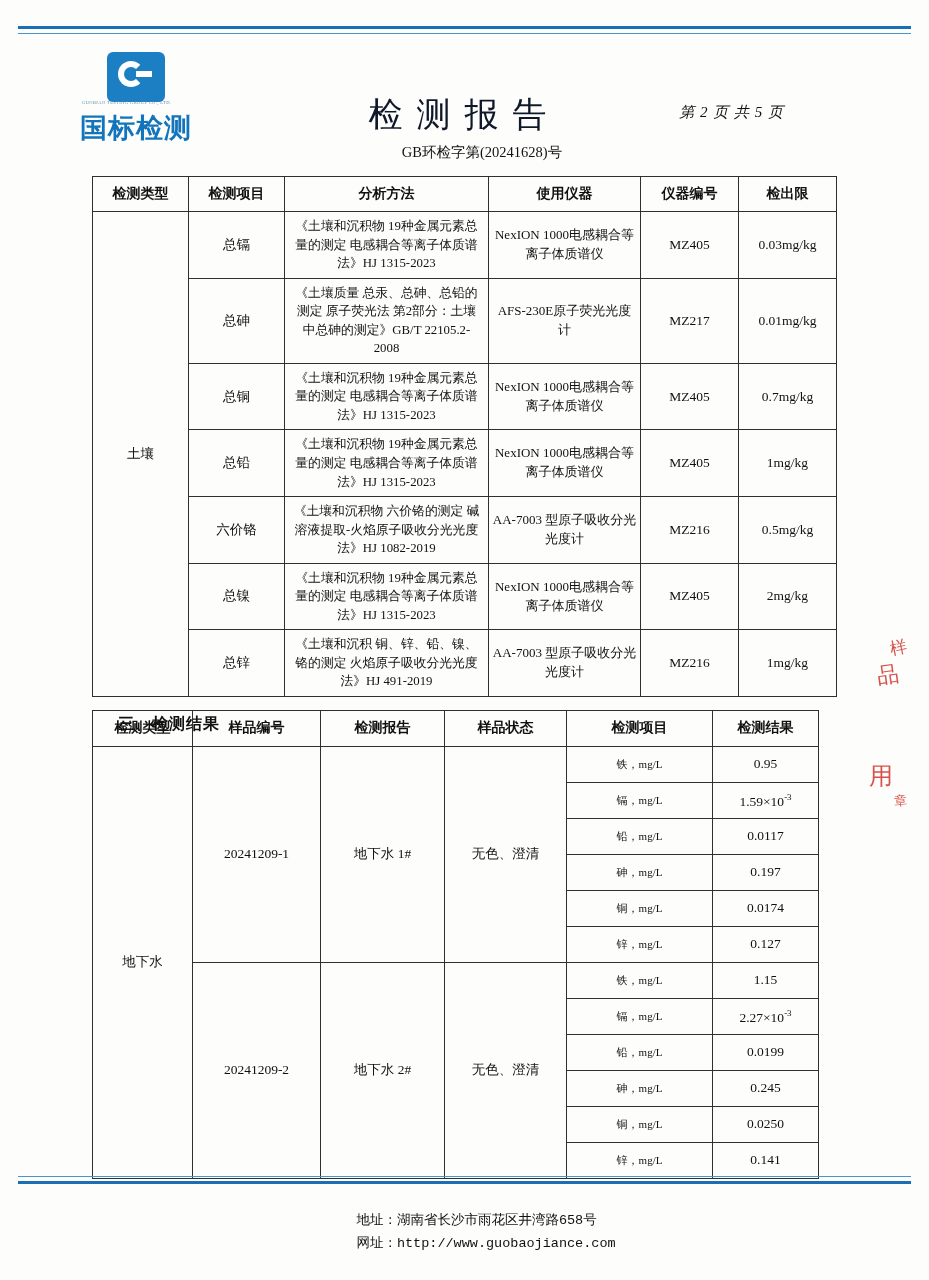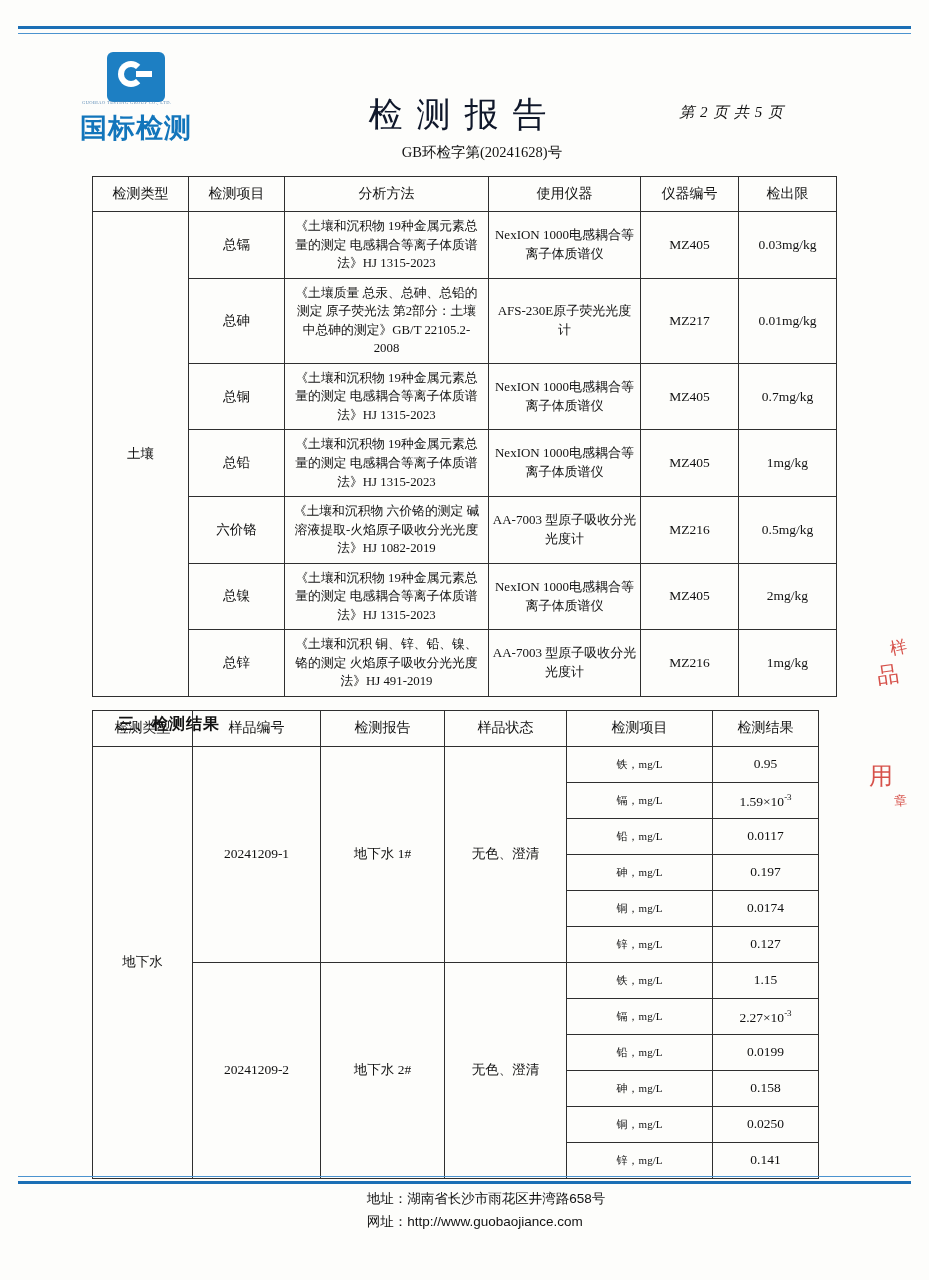--- a/index.html
+++ b/index.html
@@ -131,21 +131,21 @@
     text-align: center;
     vertical-align: middle;
     font-family: "Liberation Serif", serif;
     font-size: 13.5px;
     line-height: 1.35;
     padding: 2px 3px;
     color: #111;
   }
   thead td {
     font-size: 14px;
-    font-weight: normal;
+    font-weight: bold;
     height: 30px;
   }
 
   #methods-table {
     position: absolute;
     left: 92px;
     top: 176px;
     width: 744px;
   }
   #methods-table td.method {
@@ -194,25 +194,25 @@
   }
   .bot-rule.thin {
     bottom: 103px;
     height: 1px;
     background: #4b93cf;
   }
   .footer {
     position: absolute;
     left: 0;
     right: 0;
-    bottom: 46px;
+    bottom: 24px;
     display: flex;
     justify-content: center;
     gap: 34px;
-    font-family: Liberation Sans, sans-serif;
+    font-family: Liberation Mono, monospace;
     font-size: 13.5px;
     line-height: 1.75;
     padding-left: 43px;
   }
   .footer .col div { white-space: nowrap; }
 
   
   .stamp {
     position: absolute;
     color: #d0342c;
@@ -376,21 +376,21 @@
         <tr>
           <td class="item">镉，mg/L</td>
           <td>2.27×10<sup>-3</sup></td>
         </tr>
         <tr>
           <td class="item">铅，mg/L</td>
           <td>0.0199</td>
         </tr>
         <tr>
           <td class="item">砷，mg/L</td>
-          <td>0.158</td>
+          <td>0.245</td>
         </tr>
         <tr>
           <td class="item">铜，mg/L</td>
           <td>0.0250</td>
         </tr>
         <tr>
           <td class="item">锌，mg/L</td>
           <td>0.141</td>
         </tr>
       </tbody>

